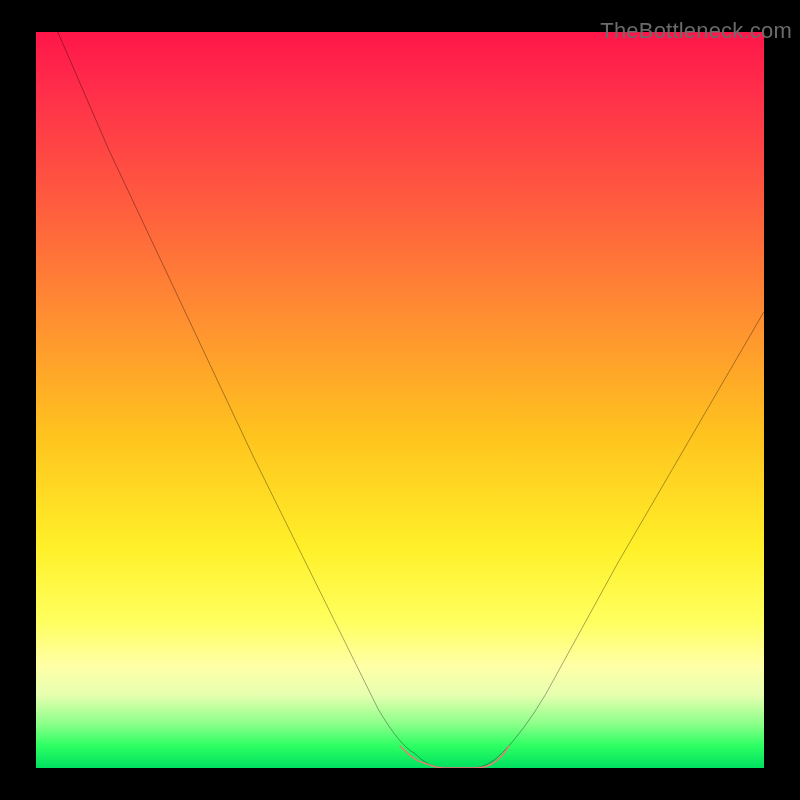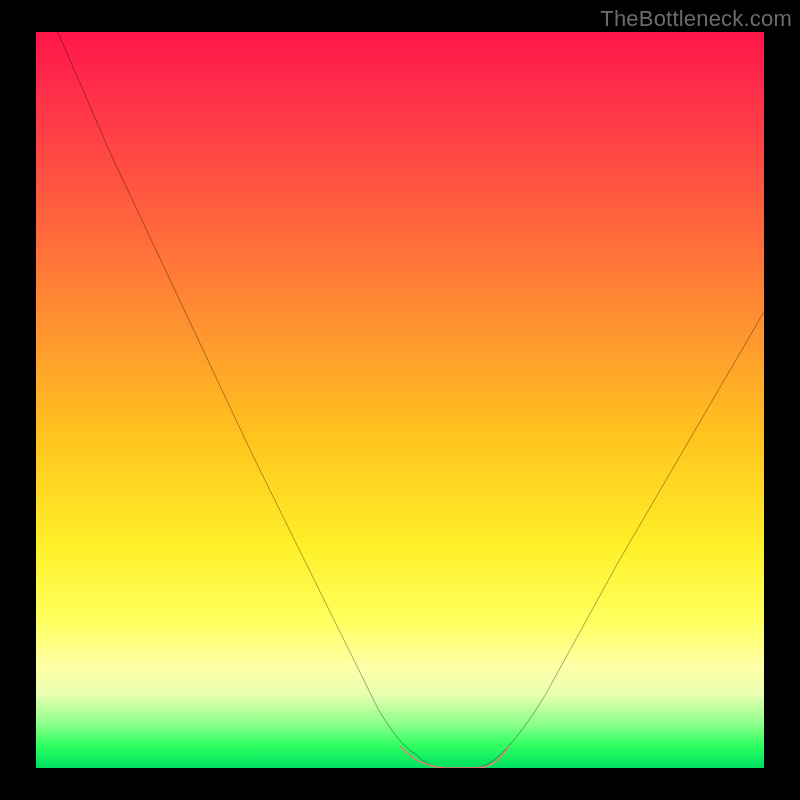--- a/index.html
+++ b/index.html
@@ -35,21 +35,21 @@
       #fff029 70%,
       #ffff5e 80%,
       #ffffa6 86%,
       #e8ffb0 90%,
       #8cff8a 94%,
       #2cff62 97%,
       #00e060 100%);
   }
   .watermark {
     position: absolute;
-    top: 6px;
+    top: 18px;
     right: 8px;
     color: #6b6b6b;
     font-size: 22px;
     font-weight: 500;
     letter-spacing: 0.2px;
     user-select: none;
   }
   svg.curve {
     position: absolute;
     left: 0;

